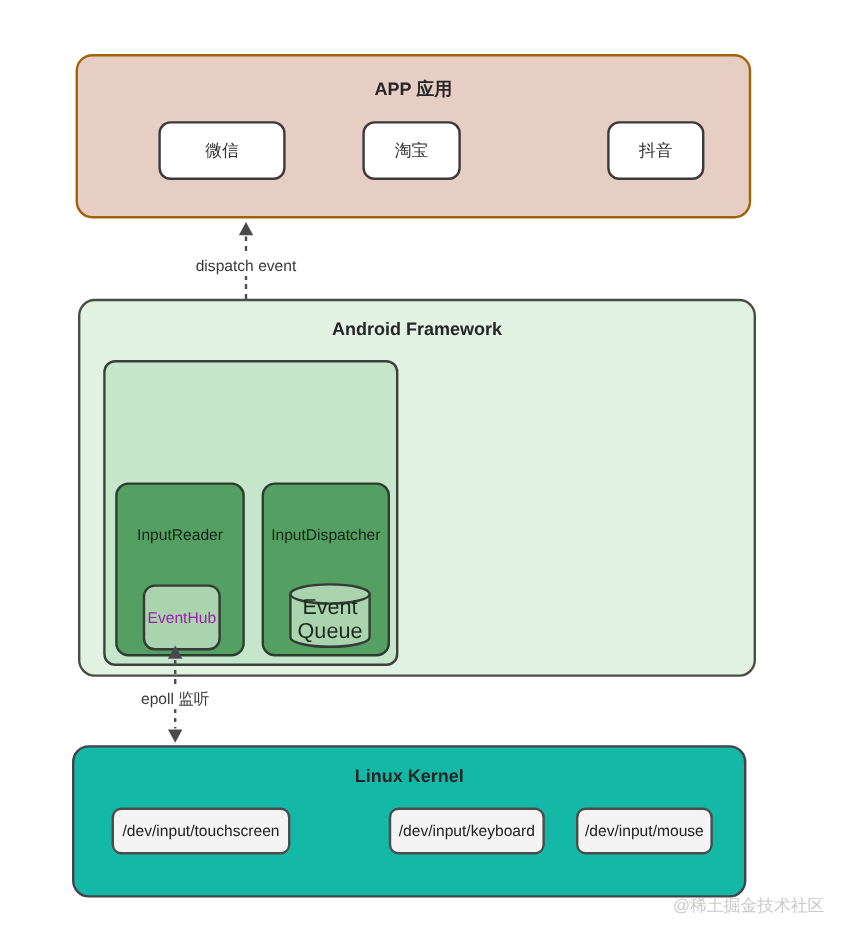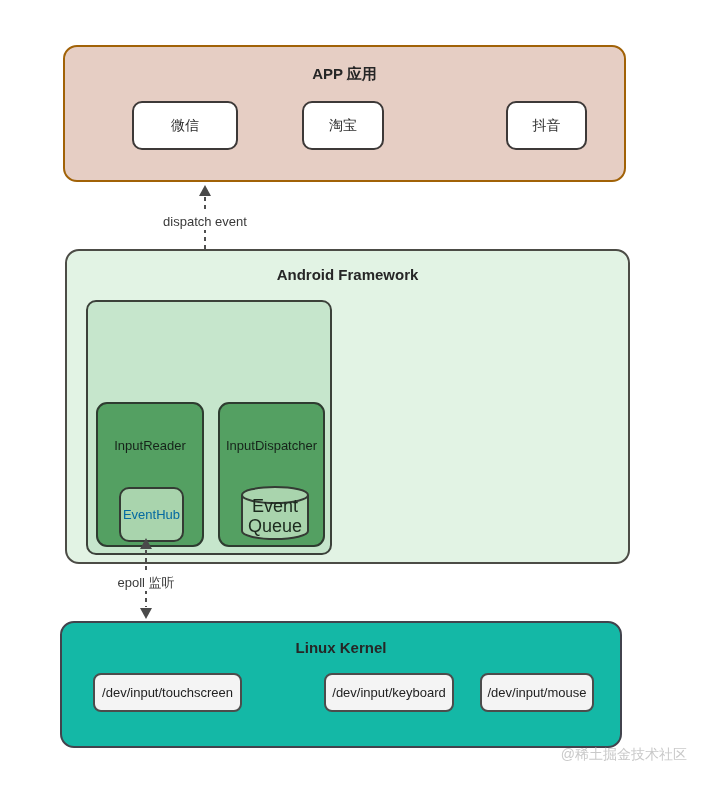--- a/index.html
+++ b/index.html
@@ -78,21 +78,21 @@
   .eventhub-box {
     position: absolute;
     left: 21px; top: 83px; width: 65px; height: 55px;
     background: #a9d4ad;
     border: 2px solid #343b34;
     border-radius: 10px;
     display: flex;
     align-items: center;
     justify-content: center;
     font-size: 13px;
-    color: #0369a1;
+    color: #a21caf;
   }
   .cylinder {
     position: absolute;
     left: 19px; top: 81px; width: 72px; height: 56px;
   }
   .cylinder svg { position: absolute; left: 0; top: 0; }
   .cylinder-labels {
     position: absolute;
     left: 0; right: 0; top: 12px;
     display: flex;

